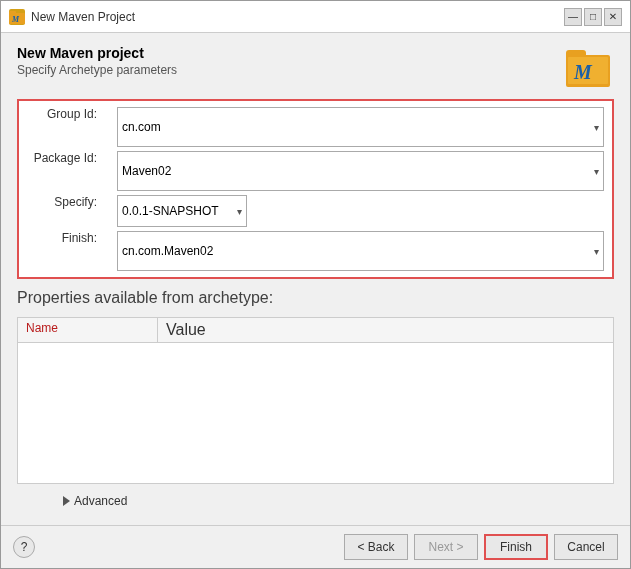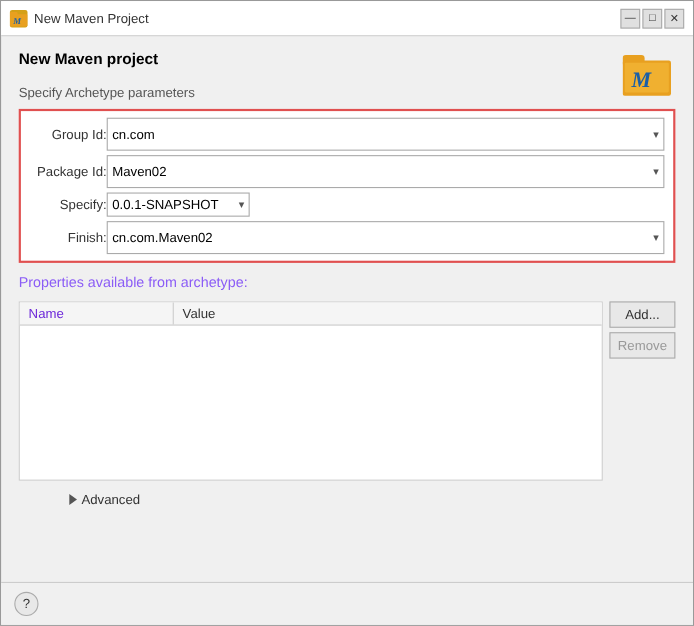--- a/index.html
+++ b/index.html
@@ -82,106 +82,105 @@
       flex-direction: column;
     }
     .page-title {
       font-size: 14px;
       font-weight: bold;
       color: #000;
     }
     .page-subtitle {
       font-size: 12px;
       color: #555;
-      margin-top: 16px;
+      margin-top: 2px;
     }
     .maven-icon {
       width: 48px;
       height: 48px;
       position: relative;
     }
     .params-section {
       border: 2px solid #e05050;
       padding: 6px 8px;
       background: #fff;
       display: flex;
       flex-direction: column;
       gap: 4px;
     }
     .form-row {
       display: flex;
-      align-items: center;
-      gap: 0;
+      gap: 20px;
     }
     .form-label {
       width: 70px;
       text-align: right;
       font-size: 12px;
       color: #333;
       flex-shrink: 0;
     }
     .form-input {
       flex: 1;
-      height: 30px;
+      height: 40px;
       border: 1px solid #aaa;
       background: #fff;
       padding: 0 4px;
       font-size: 12px;
       display: flex;
       align-items: center;
       justify-content: space-between;
     }
     .form-input-text {
       font-size: 12px;
       color: #000;
     }
     .dropdown-arrow {
       font-size: 10px;
       color: #555;
     }
     .version-select {
       width: 130px;
-      height: 22px;
+      height: 32px;
       border: 1px solid #aaa;
       background: #fff;
       padding: 0 4px;
       font-size: 12px;
       display: flex;
       align-items: center;
       justify-content: space-between;
     }
     .properties-label {
-      font-size: 13px;
-      color: #8b5cf6;
+      font-size: 16px;
+      color: #404040;
       margin-top: 4px;
     }
     .properties-table {
       border: 1px solid #ccc;
       background: #fff;
       flex: 1;
       display: flex;
       flex-direction: column;
     }
     .table-header {
       display: flex;
       border-bottom: 1px solid #ccc;
       background: #f5f5f5;
     }
     .table-col-name {
       width: 140px;
       padding: 3px 8px;
       font-size: 12px;
       font-weight: normal;
-      color: #6d28d9;
+      color: #b91c1c;
       border-right: 1px solid #ccc;
     }
     .table-col-value {
       flex: 1;
       padding: 3px 8px;
-      font-size: 12px;
+      font-size: 16px;
       font-weight: normal;
       color: #333;
     }
     .table-body {
       flex: 1;
       min-height: 140px;
     }
     .table-buttons {
       display: flex;
       flex-direction: column;
@@ -358,30 +357,32 @@
     <span class="properties-label">Properties available from archetype:</span>
 
     <div class="properties-row">
       <div class="properties-table">
         <div class="table-header">
           <span class="table-col-name">Name</span>
           <span class="table-col-value">Value</span>
         </div>
         <div class="table-body"></div>
       </div>
-      <div class="table-buttons">
-        <button class="btn-table">Add...</button>
-        <button class="btn-table disabled">Remove</button>
-      </div>
     </div>
 
     <div class="advanced-section">
       <div class="triangle-right"></div>
       <span class="advanced-label">Advanced</span>
     </div>
   </div>
 
   <div class="footer">
     <div class="footer-left">
       <button class="help-btn">?</button>
     </div>
+    <div class="footer-right">
+      <button class="btn-footer">&lt; Back</button>
+      <button class="btn-footer disabled">Next &gt;</button>
+      <button class="btn-footer primary">Finish</button>
+      <button class="btn-footer">Cancel</button>
+    </div>
   </div>
 </div>
 
 </body></html>

